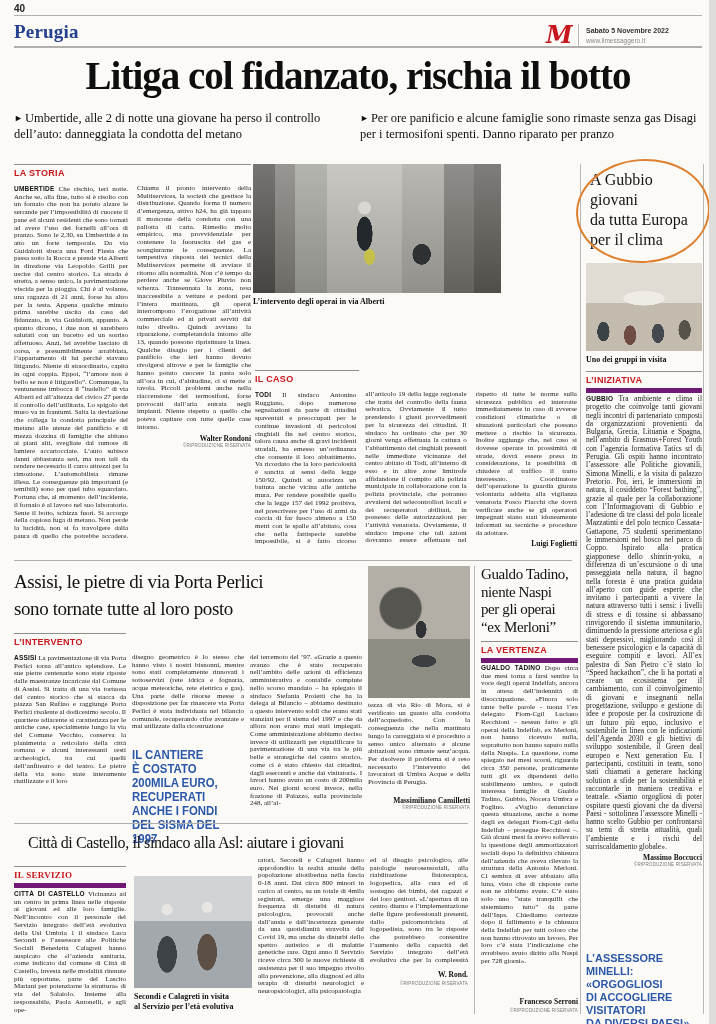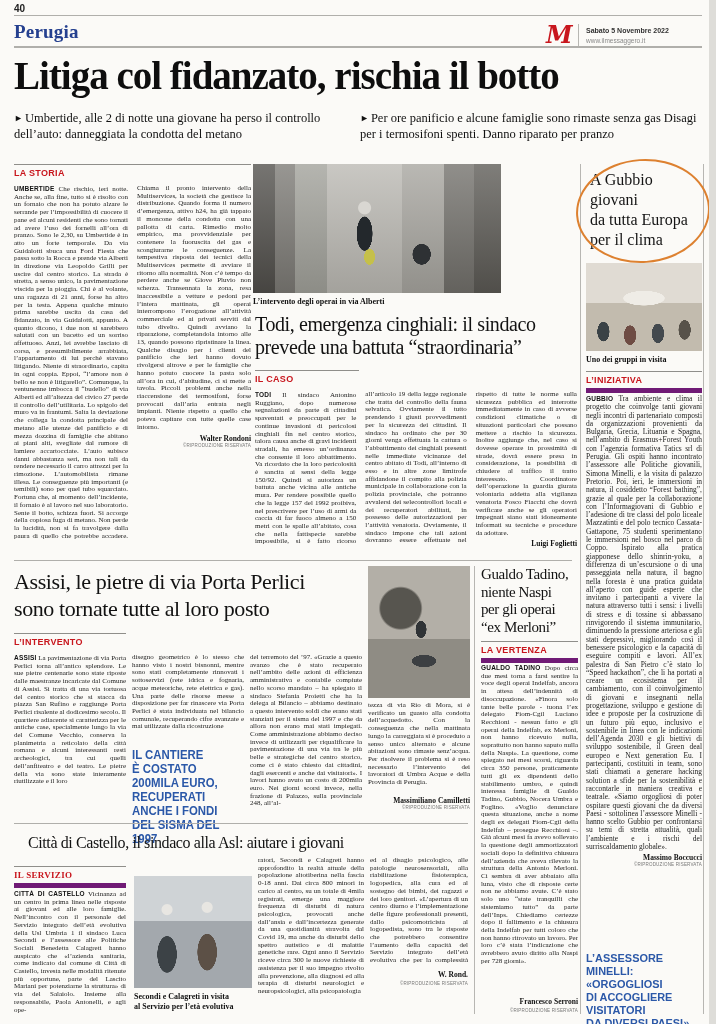--- a/index.html
+++ b/index.html
@@ -6,21 +6,21 @@
   .page{position:relative;width:716px;height:1024px;margin:0 auto;background:#fbfaf7;overflow:hidden;
         font-family:"Liberation Serif","DejaVu Serif",serif;color:#1c1c1c;}
   .abs{position:absolute;}
   .rule{background:#b0afab;}
   .vrule{background:#b7b6b2;width:1px;}
   .pageno{font:bold 10px "Liberation Sans",sans-serif;color:#222;}
   .section-title{font:bold 19px "Liberation Serif",serif;color:#25408f;letter-spacing:.2px;}
   .logo{font:bold italic 24px/24px "DejaVu Serif",serif;color:#c8161d;}
   .hdate{font:bold 7px/9px "Liberation Sans",sans-serif;color:#333;}
   .hsite{font:6.5px/8px "Liberation Sans",sans-serif;color:#888;}
-  .mainhead{font:bold 39px/44px "Liberation Serif",serif;color:#0e0e0e;letter-spacing:-1px;white-space:nowrap;}
+  .mainhead{font:bold 39px/44px "Liberation Serif",serif;color:#0e0e0e;letter-spacing:-1px;text-align:center;white-space:nowrap;}
   .deck{font:12.5px/16px "Liberation Serif",serif;color:#111;}
   .tri{font-size:9px;vertical-align:1px;margin-right:2px;}
   .kicker{font:bold 9px "Liberation Sans",sans-serif;color:#c8161d;letter-spacing:.3px;
           border-top:1px solid #8f8e8a;padding-top:3px;}
   .kb{border-bottom:5px solid #701a75;padding-bottom:3px;}
   .btxt{font:7px/7.7px "Liberation Serif",serif;text-align:justify;color:#1b1b1b;}
   .dl{font:bold 6.5px "Liberation Sans",sans-serif;letter-spacing:.2px;color:#111;}
   .byl{font:bold 7.5px/9px "Liberation Serif",serif;text-align:right;color:#111;margin-top:2px;}
   .crt{font:4.5px/6px "Liberation Sans",sans-serif;color:#777;text-align:right;letter-spacing:.2px;}
   .subhead{font:20px/23px "Liberation Serif",serif;color:#121212;letter-spacing:-.4px;white-space:pre-line;}
@@ -65,22 +65,20 @@
 
   <div class="abs ph" style="left:253px;top:164px;width:248px;height:129px;background-image:
       radial-gradient(circle 7px at 45% 34%, #d9d7d2 0 6px, transparent 7px),
       radial-gradient(ellipse 13px 28px at 45% 54%, #23282c 0 60%, transparent 62%),
       radial-gradient(ellipse 9px 13px at 47% 72%, #c5c04a 0 60%, transparent 62%),
       radial-gradient(ellipse 15px 17px at 68% 70%, #2e3134 0 60%, transparent 62%),
       linear-gradient(to bottom, rgba(255,255,255,.22), rgba(0,0,0,.12)),
       linear-gradient(to right, #504e4a 0 9%, #7b7974 9% 17%, #a0a099 17% 30%, #bab8b2 30% 60%, #a6a49e 60% 77%, #716f6a 77% 89%, #5b5954 89% 100%);"></div>
   <div class="abs caption" style="left:253px;top:297px;width:248px;">L’intervento degli operai in via Alberti</div>
 
-  <div class="abs subhead" style="left:255px;top:313px;width:322px;">Todi, emergenza cinghiali: il sindaco
-prevede una battuta “straordinaria”</div>
   <div class="abs kicker" style="left:255px;top:370px;width:104px;">IL CASO</div>
   <div class="abs cols3 btxt" style="left:255px;top:391px;width:322px;height:160px;">
     <span class="dl">TODI</span>
     <span>Il sindaco Antonino Ruggiano, dopo numerose segnalazioni da parte di cittadini spaventati e preoccupati per le continue invasioni di pericolosi cinghiali fin nel centro storico, talora causa anche di gravi incidenti stradali, ha emesso un’ordinanza che consente il loro abbattimento. Va ricordato che la loro pericolosità è sancita ai sensi della legge 150/92. Quindi si autorizza un battuta anche vicina alle antiche mura. Per rendere possibile quello che la legge 157 del 1992 proibiva, nel prescrivere per l’uso di armi da caccia di far fuoco almeno a 150 metri con le spalle all’abitato, cosa che nella fattispecie sarebbe impossibile, si è fatto ricorso all’articolo 19 della legge regionale che tratta del controllo della fauna selvatica. Ovviamente il tutto prendendo i giusti provvedimenti per la sicurezza dei cittadini. Il sindaco ha ordinato che per 30 giorni venga effettuata la cattura o l’abbattimento dei cinghiali presenti nelle immediate vicinanze del centro abitato di Todi, all’interno di esso e in altre zone limitrofe affidandone il compito alla polizia municipale in collaborazione con la polizia provinciale, che potranno avvalersi dei selecontrollori locali e dei recuperatori abilitati, in possesso delle autorizzazioni per l’attività venatoria. Ovviamente, il sindaco impone che tali azioni dovranno essere effettuate nel rispetto di tutte le norme sulla sicurezza pubblica ed interrotte immediatamente in caso di avverse condizioni climatiche o di situazioni particolari che possano mettere a rischio la sicurezza. Inoltre aggiunge che, nel caso si dovesse operare in prossimità di strade, dovrà essere presa in considerazione, la possibilità di chiudere al traffico il tratto interessato. Coordinatore dell’operazione la guardia giurata volontaria addetta alla vigilanza venatoria Fosco Fiacchi che dovrà verificare anche se gli operatori impegnati siano stati idoneamente informati su tecniche e procedure da adottare.</span>
     <div class="byl">Luigi Foglietti</div>
     
   </div>
 
   <div class="abs vrule" style="left:580px;top:164px;height:850px;"></div>
   <div class="abs vrule" style="left:703px;top:164px;height:850px;"></div>
@@ -108,21 +106,21 @@
     </div>
   </div>
   <div class="abs pull" style="left:586px;top:952px;width:120px;">L’ASSESSORE
 MINELLI:
 «ORGOGLIOSI
 DI ACCOGLIERE
 VISITATORI
 DA DIVERSI PAESI»</div>
 
   <div class="abs rule" style="left:14px;top:560px;width:558px;height:1px;"></div>
-  <div class="abs subhead" style="left:14px;top:568px;width:354px;font-size:22px;line-height:27px;">Assisi, le pietre di via Porta Perlici
+  <div class="abs subhead" style="left:14px;top:568px;width:354px;font-size:19px;line-height:27px;">Assisi, le pietre di via Porta Perlici
 sono tornate tutte al loro posto</div>
   <div class="abs kicker" style="left:14px;top:633px;width:112px;">L’INTERVENTO</div>
   <div class="abs btxt clip" style="left:14px;top:654px;width:112px;height:200px;">
     <span class="dl">ASSISI</span>
     <span>La pavimentazione di via Porta Perlici torna all’antico splendore. Le sue pietre centenarie sono state riposte dalle maestranze incaricate dal Comune di Assisi. Si tratta di una via tortuosa del centro storico che si stacca da piazza San Rufino e raggiunge Porta Perlici risalente al dodicesimo secolo. Il quartiere adiacente si caratterizza per le antiche case, specialmente lungo la via del Comune Vecchio, conserva la planimetria a reticolato della città romana e alcuni interessanti resti archeologici, tra cui quelli dell’anfiteatro e del teatro. Le pietre della via sono state interamente riutilizzate e il loro</span>
   </div>
   <div class="abs btxt clip" style="left:132px;top:654px;width:112px;height:88px;">disegno geometrico è lo stesso che hanno visto i nostri bisnonni, mentre sono stati completamente rinnovati i sottoservizi (rete idrica e fognaria, acque meteoriche, rete elettrica e gas). Una parte delle risorse messe a disposizione per far rinascere via Porta Perlici è stata individuata nel bilancio comunale, recuperando cifre avanzate e mai utilizzate dalla ricostruzione</div>
   <div class="abs pull" style="left:132px;top:748px;width:116px;font-size:12px;line-height:14px;">IL CANTIERE
 È COSTATO
 200MILA EURO,

